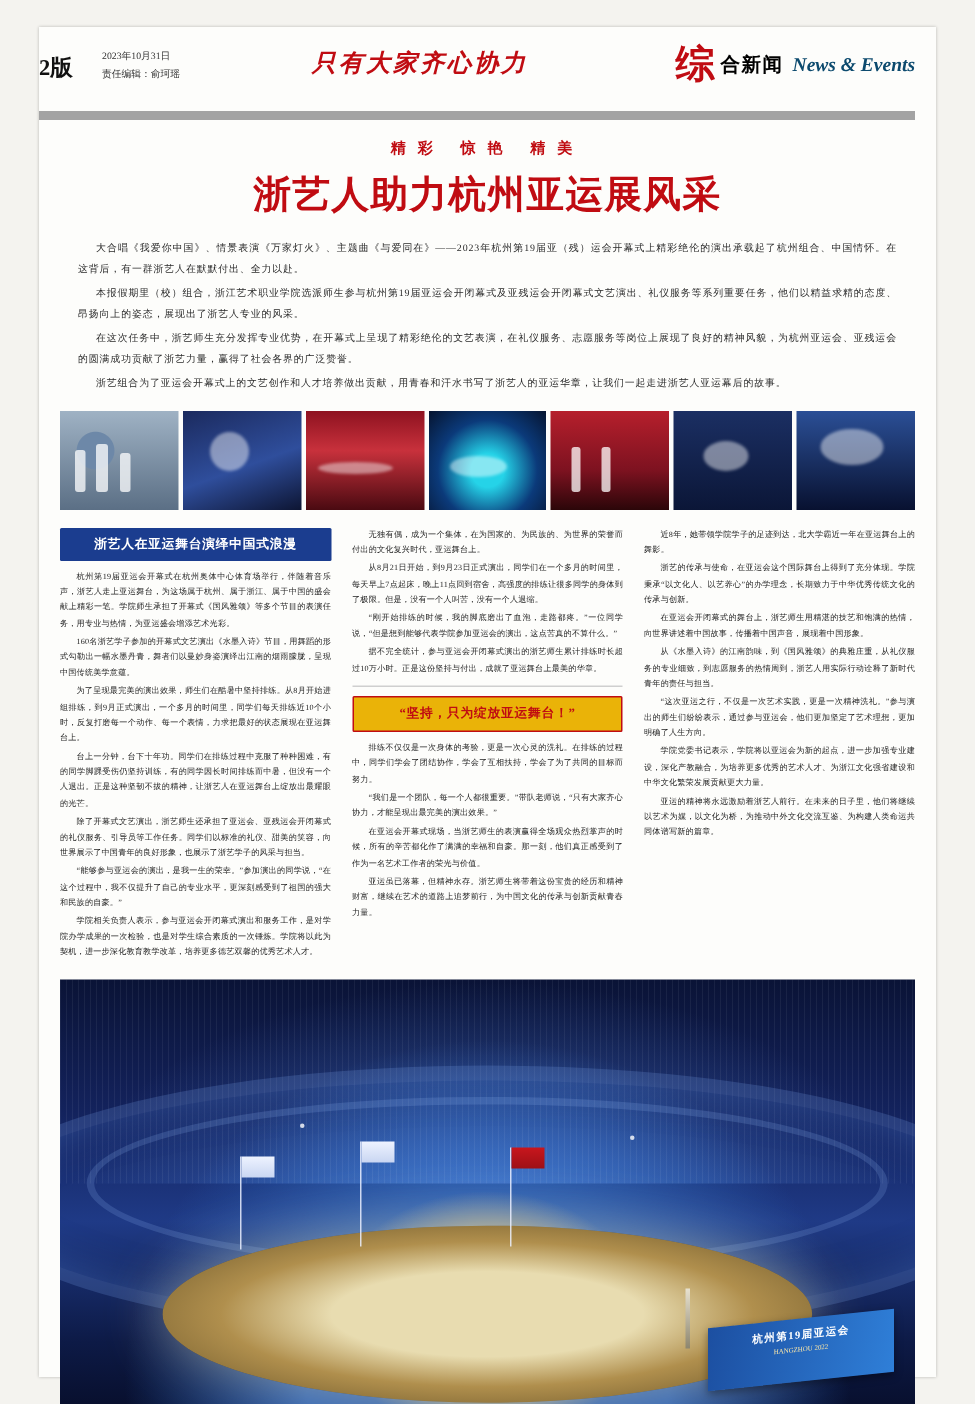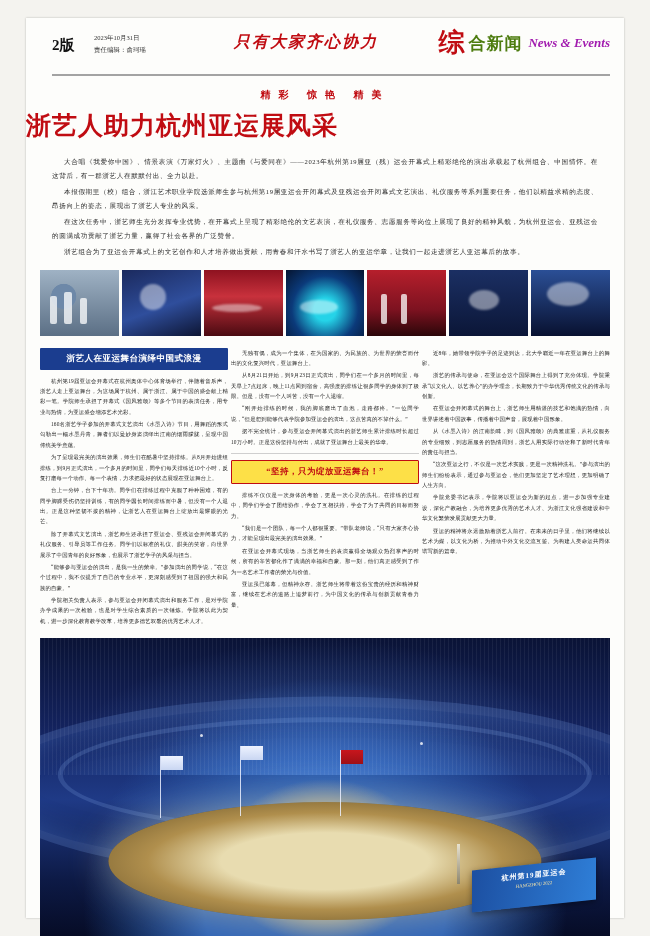--- a/index.html
+++ b/index.html
@@ -10,22 +10,22 @@
     background:#f4f3ef;
     overflow:hidden;
   }
   .sheet{
     position:absolute;left:26px;top:18px;width:598px;height:900px;
     background:#fdfdfb;
     box-shadow:0 0 2px rgba(0,0,0,.25);
   }
   
   .masthead{
-    position:relative;height:44px;border-bottom:2px solid #a3a3a3;
-    margin:12px 14px 0 26px;
+    position:relative;height:44px;border-bottom:6px solid #a3a3a3;
+    margin:12px 14px 0 0;
   }
   .page-no{
     position:absolute;left:0;top:6px;font-size:15px;font-weight:bold;color:#111;
     letter-spacing:0;
   }
   .issue{
     position:absolute;left:42px;top:2px;font-size:6.5px;color:#333;line-height:1.9;
   }
   .issue div{white-space:nowrap;}
   .school-name{
@@ -33,33 +33,33 @@
     font-family:"Liberation Serif", serif;font-weight:bold;letter-spacing:2px;
     font-style:italic;
   }
   .sec-wrap{
     position:absolute;right:0;top:0;display:flex;align-items:center;gap:4px;
   }
   .sec-big{
     font-size:26px;color:#c00c12;font-weight:bold;line-height:1;
   }
   .sec-cn{
-    font-size:17px;color:#4d7c0f;font-weight:bold;letter-spacing:1px;
+    font-size:13px;color:#000000;font-weight:bold;letter-spacing:1px;
   }
   .sec-en{
-    font-size:13px;color:#a21caf;font-style:italic;font-weight:bold;
+    font-size:13px;color:#0c4a6e;font-style:italic;font-weight:bold;
     margin-left:2px;
   }
   
   .kicker{
     text-align:center;color:#c00c12;font-size:10px;font-weight:bold;
     letter-spacing:8px;margin-top:12px;
   }
   .headline{
-    color:#c00c12;font-size:25px;font-weight:bold;
+    text-align:center;color:#c00c12;font-size:25px;font-weight:bold;
     letter-spacing:1px;margin-top:7px;
   }
   
   .lead{
     margin:13px 26px 0 26px;font-size:6.6px;line-height:2.05;color:#2b2b2b;
     text-align:justify;letter-spacing:.6px;
   }
   .lead p{margin:0 0 3px 0;text-indent:12px;}
   
   .photos{
@@ -72,30 +72,30 @@
   .ph2{background:linear-gradient(160deg,#1b2a5e,#2f4e9c 55%,#0d1533);}
   .ph3{background:linear-gradient(#8e1220,#c8313c 40%,#4a0a11);}
   .ph4{background:radial-gradient(ellipse at 50% 60%, #25d3e8 0 20%, #0b3a7a 60%, #06142f 100%);}
   .ph5{background:linear-gradient(#b61f2c,#7d1220 60%,#2b0609);}
   .ph6{background:linear-gradient(#1b2f63,#0b1637);}
   .ph7{background:linear-gradient(#2b4f96,#081130);}
   .photo .fig{position:absolute;background:rgba(255,255,255,.75);border-radius:2px;}
   .photo .glow{position:absolute;border-radius:50%;background:rgba(255,255,255,.45);filter:blur(1px);}
   
   .body{
-    display:flex;gap:3px;margin:12px 14px 0 14px;
+    display:flex;gap:14px;margin:12px 14px 0 14px;
   }
   .col{flex:1;}
   .subhead{
     background:#1b3d8f;color:#fff;font-size:8.5px;font-weight:bold;
     padding:5px 6px;text-align:center;letter-spacing:.5px;margin-bottom:6px;
     border-radius:1px;
   }
   .subhead.box{
-    background:#fde047;color:#c00c12;border:1px solid #c00c12;
+    background:#eab308;color:#c00c12;border:1px solid #c00c12;
   }
   .txt{
     font-size:5.4px;line-height:1.92;color:#1d1d1d;text-align:justify;
     letter-spacing:.15px;
   }
   .txt p{margin:0 0 2px 0;text-indent:11px;}
   .rule{height:1px;background:#cfcfcf;margin:6px 0;}
   
   .bigphoto{
     position:relative;margin:10px 14px 0 14px;height:310px;overflow:hidden;

